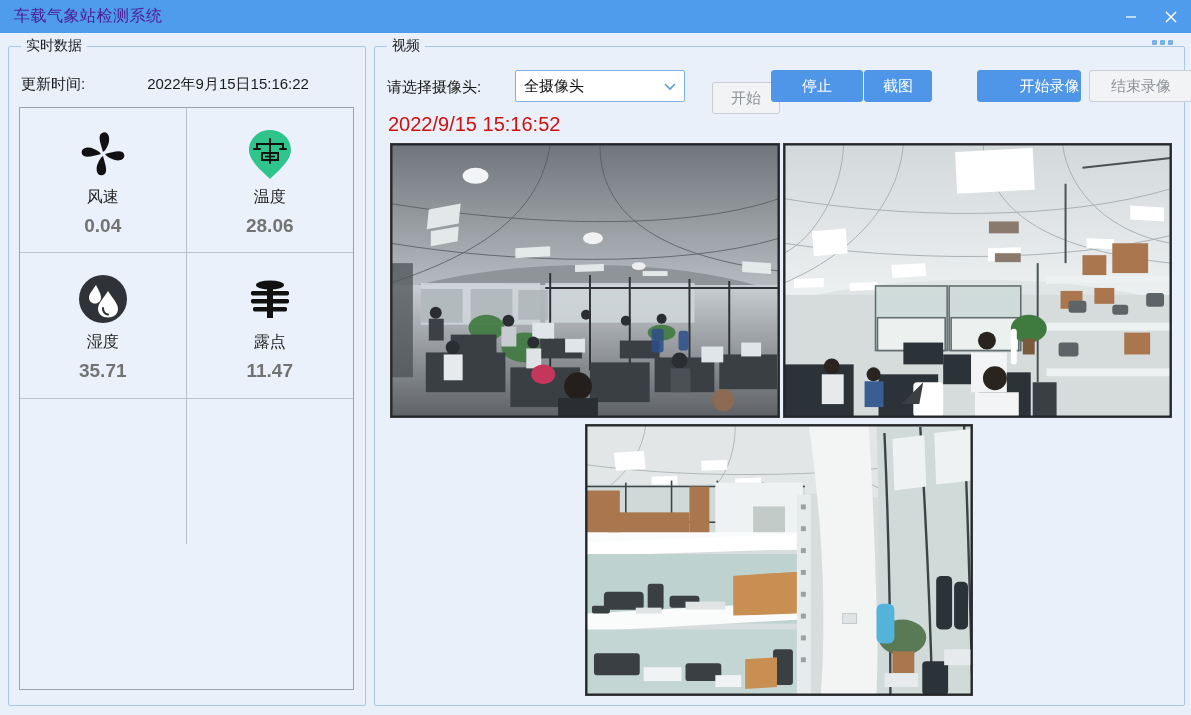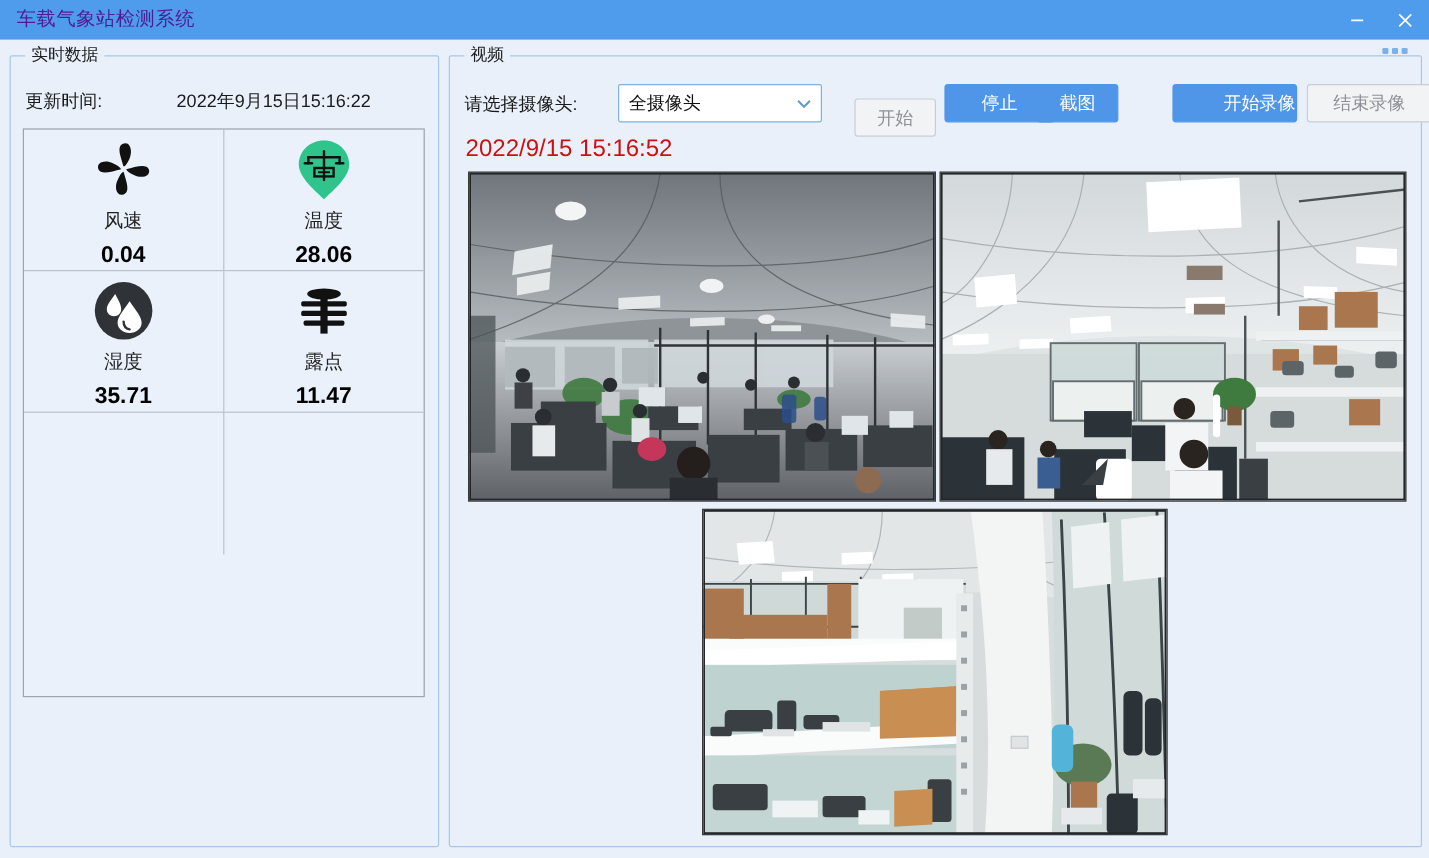--- a/index.html
+++ b/index.html
@@ -74,21 +74,21 @@
     font-size: 15px; color: #1a1a1a;
     white-space: nowrap;
     gap: 46px;
   }
   .update-row .lbl { margin-right: 16px; }
   .update-row .val { }
 
   .datagrid {
     position: absolute;
     left: 10px; top: 60px;
-    width: 335px; height: 474px;
+    width: 335px; height: 583px;
     border: 1px solid #9aa4ad;
     background: #eaf1fb;
     box-sizing: border-box;
     display: grid;
     grid-template-columns: 1fr 1fr;
     grid-template-rows: 1fr 1fr 1fr 1fr;
   }
   .cell {
     border-right: 1px solid #b9c2cb;
     border-bottom: 1px solid #b9c2cb;
@@ -101,21 +101,21 @@
   .cell.r4 { border-bottom: none; }
   .cell .ic {
     width: 58px; height: 58px;
     display: flex; align-items: center; justify-content: center;
     margin-bottom: 4px;
   }
   .cell .nm {
     font-size: 16px; color: #222; margin-bottom: 7px;
   }
   .cell .vl {
-    font-size: 19px; font-weight: bold; color: #000000;
+    font-size: 19px; font-weight: bold; color: #737373;
   }
 
   
   .vid-controls {
     position: absolute; left: 12px; top: 22px;
     width: 785px; height: 36px;
   }
   .cam-label {
     position: absolute; left: 0; top: 9px;
     font-size: 15px; color: #1a1a1a; white-space: nowrap;
@@ -144,21 +144,21 @@
     user-select: none;
   }
   .btn.grey {
     background: #f2f3f5; border: 1px solid #c9ced4; color: #8d9197;
   }
   .btn.blue {
     background: #5096e8; border: 1px solid #5096e8; color: #ffffff;
   }
 
   #btn-start    { left: 325px; width: 68px; margin-top: 12px; }
-  #btn-stop     { left: 400px; width: 92px; }
+  #btn-stop     { left: 384px; width: 92px; }
   #btn-snap     { left: 477px; width: 68px; }
   #btn-recstart { left: 590px; width: 104px; padding-left: 41px; }
   #btn-recstop  { left: 702px; width: 104px; }
 
   .vid-time {
     position: absolute; left: 13px; top: 66px;
     font-size: 20px; color: #cc1111;
     white-space: nowrap;
   }
 

